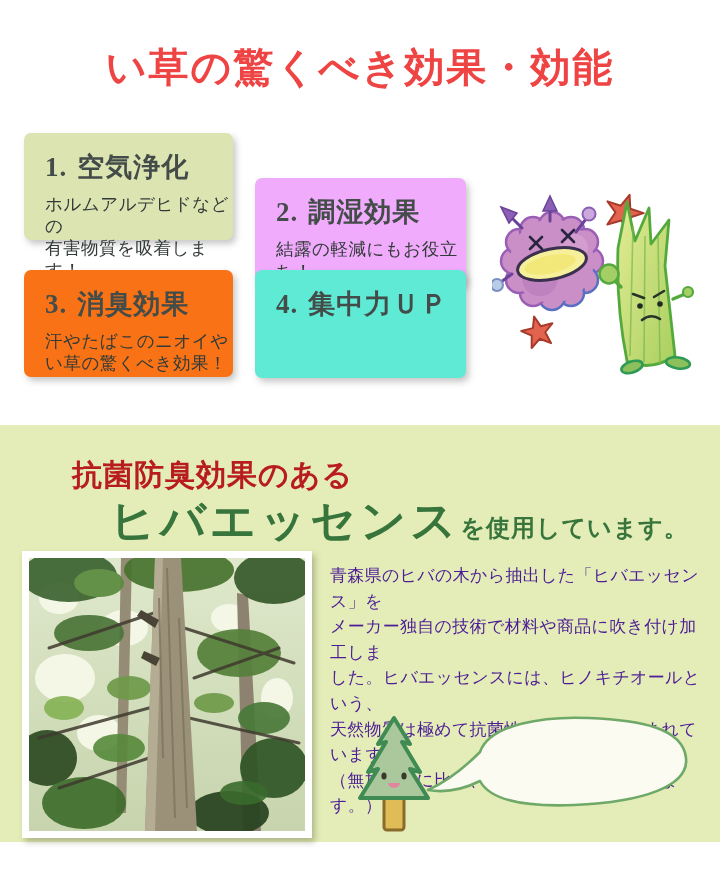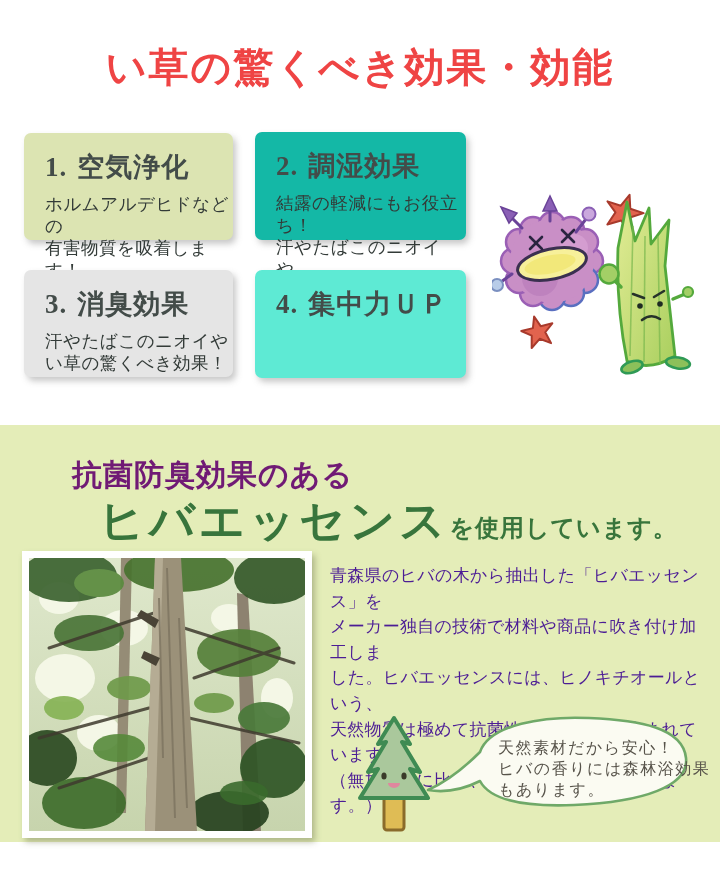--- a/index.html
+++ b/index.html
@@ -42,24 +42,24 @@
 
   .germ-illustration{ position:absolute; left:492px; top:186px; width:225px; height:210px; }
 
   
   .hiba-section{
     position:absolute; left:0; top:425px; width:720px; height:417px;
   }
   .hiba-h1{
     position:absolute; left:72px; top:30px;
     font-family:"DejaVu Serif","Liberation Serif",serif;
-    font-size:30px; font-weight:600; letter-spacing:1px; color:#701a75;
+    font-size:30px; font-weight:600; letter-spacing:1px; color:#b91c1c;
   }
   .hiba-h2{
-    position:absolute; left:99px; top:66px;
+    position:absolute; left:110px; top:66px;
     font-family:"DejaVu Serif","Liberation Serif",serif;
     color:#38753c; white-space:nowrap;
   }
   .hiba-h2 .big{ font-size:45px; font-weight:bold; letter-spacing:4px; }
   .hiba-h2 .small{ font-size:24px; font-weight:600; letter-spacing:1px; }
   .photo-frame{
     position:absolute; left:22px; top:126px; width:290px; height:287px;
     background:#ffffff; padding:7px;
     box-shadow:3px 4px 6px rgba(110,120,80,0.45);
   }
@@ -82,26 +82,26 @@
 
 <div class="page">
 
   <h1 class="main-title">い草の驚くべき効果・効能</h1>
 
   <div class="effect-box box-1" style="background-color: rgb(220, 228, 178);">
     <div class="hd"><span class="num">1.</span><span>空気浄化</span></div>
     <div class="desc">ホルムアルデヒドなどの
 有害物質を吸着します！</div>
   </div>
-  <div class="effect-box box-2" style="background-color: #14b8a6;">
+  <div class="effect-box box-2" style="background-color: #f0abfc; margin-top: 46px;">
     <div class="hd"><span class="num">2.</span><span>調湿効果</span></div>
     <div class="desc">結露の軽減にもお役立ち！
 汗やたばこのニオイや。</div>
   </div>
-  <div class="effect-box box-3" style="background-color: #e5e5e5;">
+  <div class="effect-box box-3" style="background-color: #f97316;">
     <div class="hd"><span class="num">3.</span><span>消臭効果</span></div>
     <div class="desc">汗やたばこのニオイや
 い草の驚くべき効果！</div>
   </div>
   <div class="effect-box box-4" style="background-color: #5eead4;">
     <div class="hd"><span class="num">4.</span><span>集中力ＵＰ</span></div>
   </div>
 
   <svg class="germ-illustration" viewBox="0 0 225 210">
     <defs>
@@ -265,18 +265,15 @@
       <rect x="36" y="84" width="20" height="34" rx="3" fill="#dfbc55" stroke="#8a6b2b" stroke-width="3"></rect>
       <polygon points="46,6 62,32 54,30 72,60 62,57 80,86 12,86 30,57 20,60 38,30 30,32" fill="#aac89c" stroke="#3f8b53" stroke-width="4" stroke-linejoin="round"></polygon>
       <ellipse cx="36" cy="64" rx="2.6" ry="3.6" fill="#3a3a2a"></ellipse>
       <ellipse cx="56" cy="64" rx="2.6" ry="3.6" fill="#3a3a2a"></ellipse>
       <path d="M40,71 A6,5 0 0 0 52,71 Z" fill="#e0879e"></path>
     </svg>
 
     <svg class="bubble" viewBox="0 0 282 100">
       <path d="M56,38 C66,10 120,2 165,4 C216,6 259,14 262,44 C265,72 220,88 150,91 C100,93 66,86 56,67 C40,75 21,79 4,76 C22,68 41,53 56,38 Z" fill="#fbfbf2" stroke="#6fa968" stroke-width="2.6" stroke-linejoin="round"></path>
     </svg>
-    <div class="bubble-text">天然素材だから安心！
-ヒバの香りには森林浴効果
-もあります。</div>
   </div>
 
 </div>
 
 </body></html>

